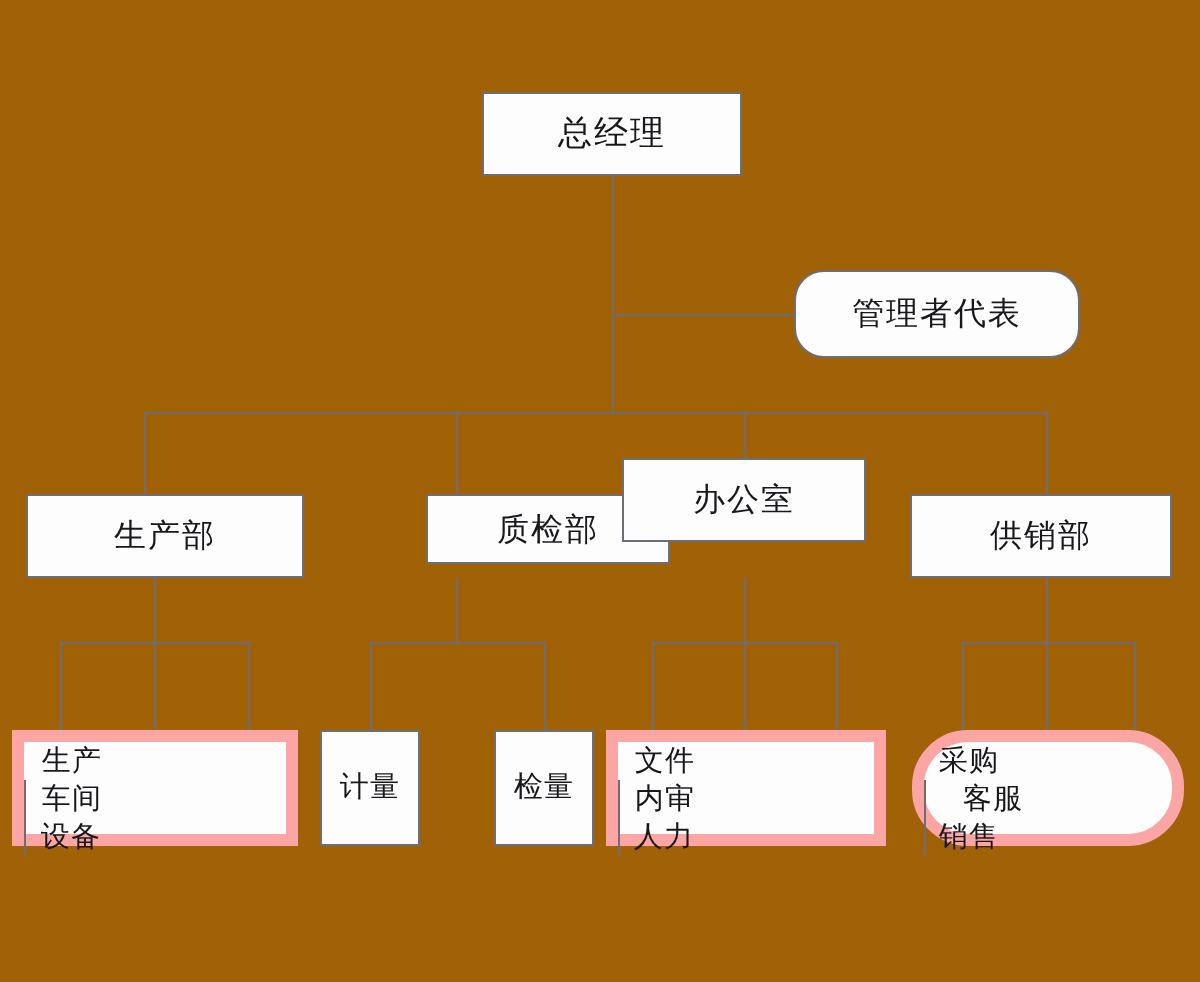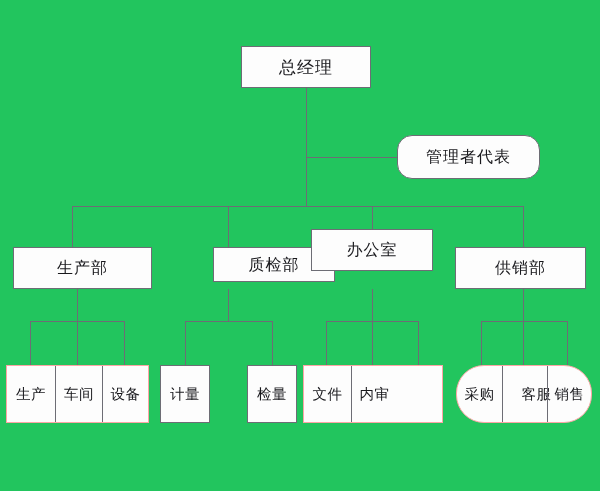--- a/index.html
+++ b/index.html
@@ -8,21 +8,21 @@
     padding: 0;
     background: #ffffff;
   }
   body {
     font-family: "DejaVu Sans", "Liberation Sans", sans-serif;
   }
   #chart-root {
     position: relative;
     width: 600px;
     height: 491px;
-    background: #22c55e;
+    background: #a16207;
     overflow: hidden;
   }
   
   .node {
     position: absolute;
     box-sizing: border-box;
     border: 1px solid #6d6d75;
     background: #fdfdfd;
     display: flex;
     align-items: center;
@@ -36,23 +36,24 @@
   }
   .node.lvl1 { font-size: 17px; }
   .node.lvl2 { font-size: 16px; }
   .node.leaf { font-size: 14.5px; letter-spacing: 0.04em; }
 
   
   .leaf-group {
     position: absolute;
     display: flex;
     box-sizing: border-box;
-    border: 1px solid #fca5a5;
+    border: 6px solid #fca5a5;
     background: #fdfdfd;
     height: 58px;
+    flex-direction: column;
   }
   .leaf-group > .cell {
     box-sizing: border-box;
     display: flex;
     align-items: center;
     justify-content: center;
     border-left: 1px solid #6d6d75;
     color: #18181c;
     font-size: 14.5px;
     letter-spacing: 0.04em;
@@ -149,20 +150,23 @@
     <span>检量</span>
   </div>
 
   <div class="leaf-group" style="left:303px; top:365px; width:140px;">
     <div class="cell" style="width:47px;">
       <span>文件</span>
     </div>
     <div class="cell" style="width:46px;">
       <span>内审</span>
     </div>
+    <div class="cell" style="width:45px;">
+      <span>人力</span>
+    </div>
   </div>
 
   <div class="leaf-group" style="left:456px; top:365px; width:136px;border-radius:28px;">
     <div class="cell" style="width:45px;">
       <span>采购</span>
     </div>
     <div class="cell" style="width:45px;padding-left:23px;">
       <span>客服</span>
     </div>
     <div class="cell" style="width:44px;">

